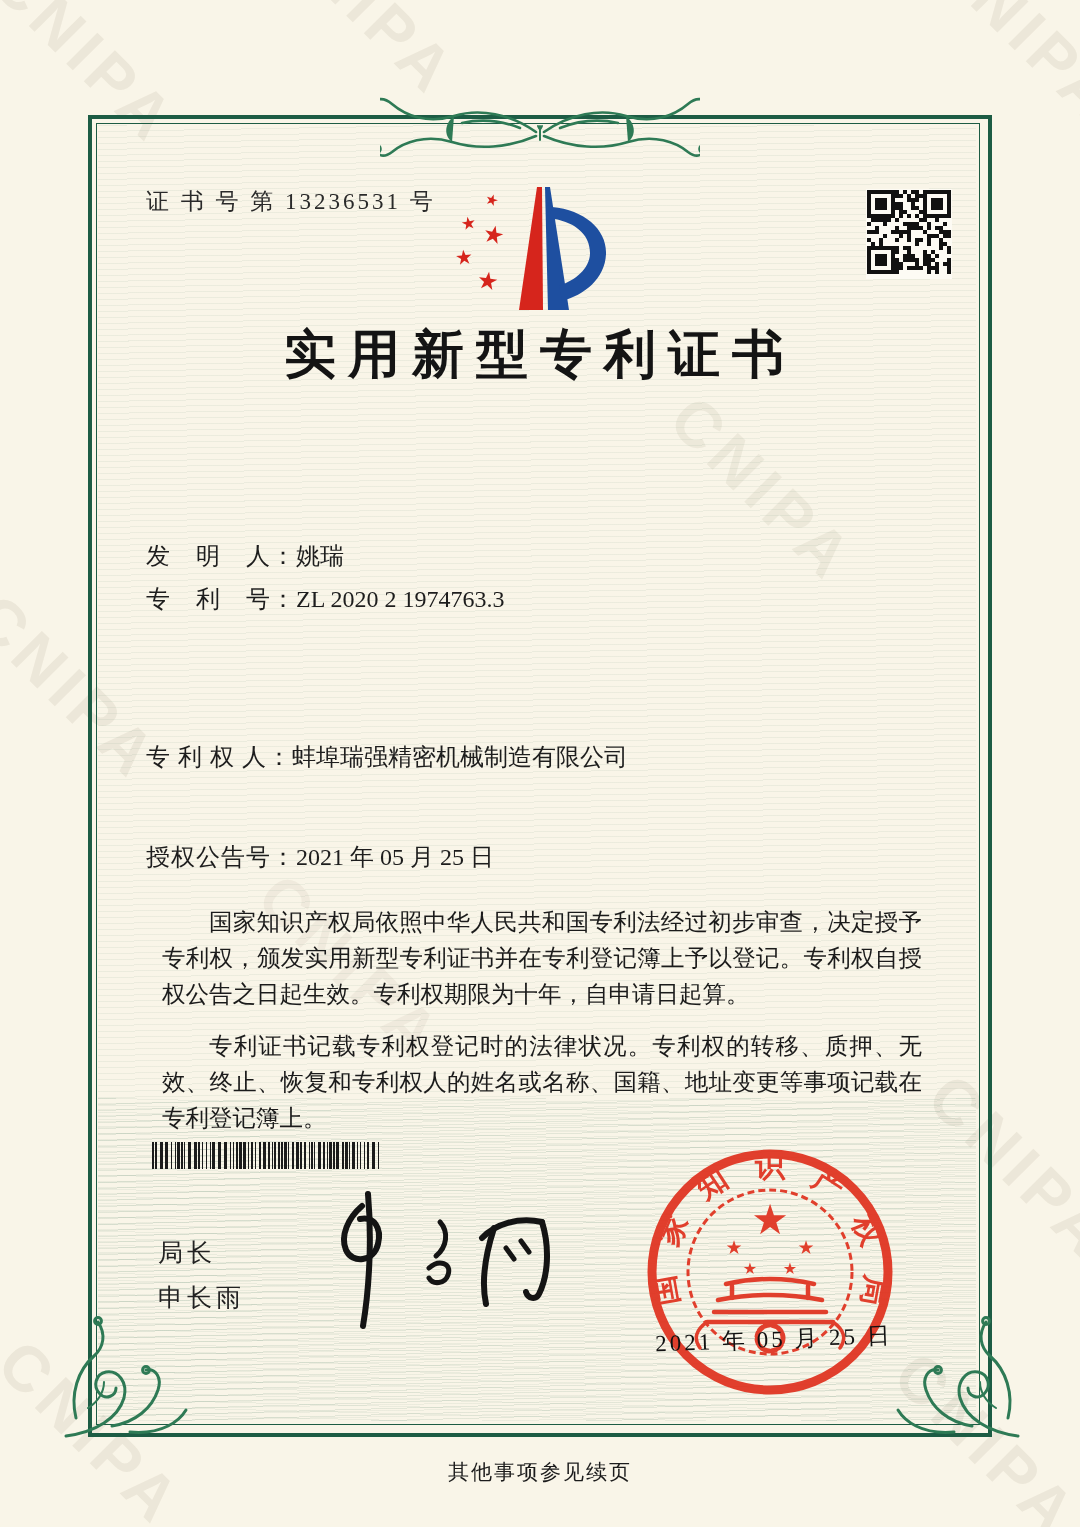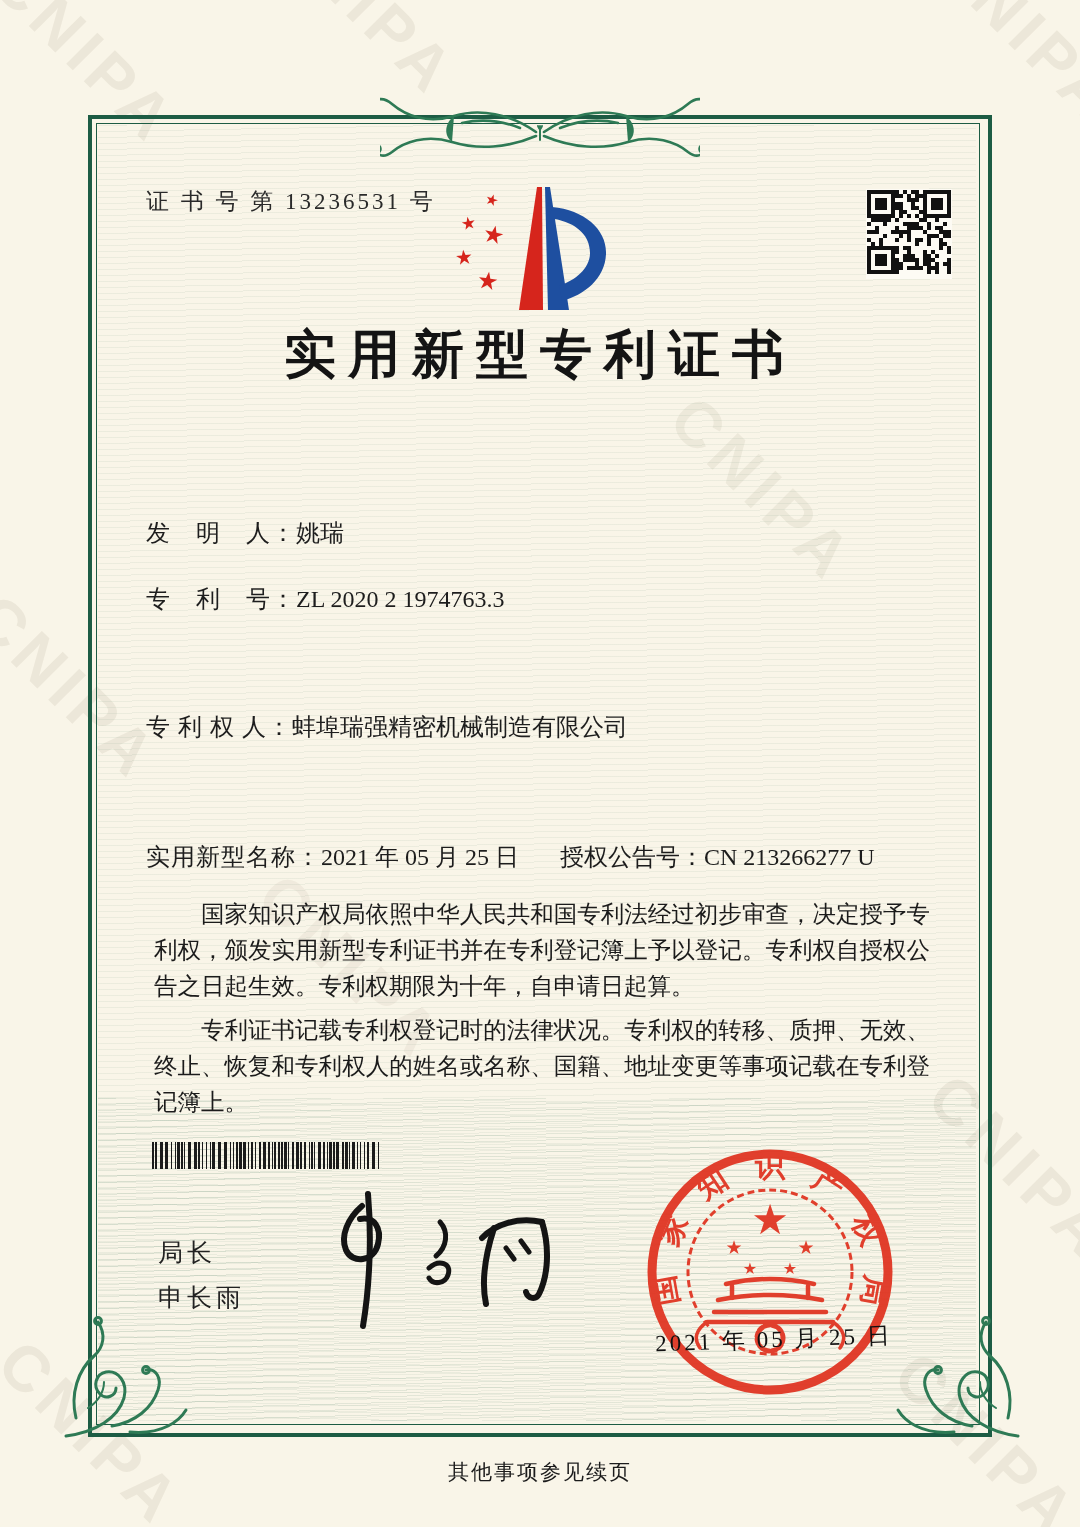--- a/index.html
+++ b/index.html
@@ -58,29 +58,29 @@
   .qr{position:absolute; left:866px; top:189px; z-index:3; background:#fdfbf4; padding:1px;}
   .logo{position:absolute; left:455px; top:173px; width:170px; height:142px; z-index:3;}
   .logo .star{position:absolute; color:var(--logo-red); line-height:1;}
   .title{
     position:absolute; left:0; top:320px; width:100%; text-align:center; z-index:3;
     font-size:52px; font-weight:bold; letter-spacing:12px; color:#141414;
   }
   
   .row{position:absolute; left:146px; z-index:3; font-size:24px; color:#1d1d1d; white-space:nowrap;}
   .row .lbl{letter-spacing:1px;}
-  .r0{top:456px;} .r1{top:517px;} .r2{top:583px;} .r3{top:646px;}
-  .r4{top:711px;text-align:right;} .r5{top:774px;} .r6{top:841px;}
+  .r0{top:456px;} .r1{top:540px;} .r2{top:583px;} .r3{top:646px;}
+  .r4{top:741px;text-align:right;} .r5{top:774px;} .r6{top:841px;}
   .grant-no{position:absolute; left:560px; top:841px; z-index:3; font-size:24px; white-space:nowrap;}
   
   .body-text{
     position:absolute; left:146px; top:888px; width:792px; z-index:3;
     font-size:23.5px; line-height:36px; color:#1b1b1b; text-align:justify;
   }
-  .body-text p{margin:8px; text-indent:2em;}
+  .body-text p{margin:16px; text-indent:2em;}
   
   .barcode{
     position:absolute; left:152px; top:1142px; width:282px; height:27px; z-index:3;
     display:flex; align-items:stretch;
   }
   .barcode .bar{background:#1b1b1b;}
   
   .signer{
     position:absolute; left:158px; top:1230px; z-index:3;
     font-family:"Liberation Sans","DejaVu Sans",sans-serif;
@@ -333,24 +333,21 @@
   <div class="row r1">
     <span class="lbl">发　明　人：</span><span class="val">姚瑞</span>
   </div>
   <div class="row r2">
     <span class="lbl">专　利　号：</span><span class="val">ZL 2020 2 1974763.3</span>
   </div>
   <div class="row r4">
     <span class="lbl">专 利 权 人：</span><span class="val">蚌埠瑞强精密机械制造有限公司</span>
   </div>
   <div class="row r6">
-    <span class="lbl">实用新型名称：</span><span class="val">2021 年 05 月 25 日</span>
-  </div>
-  <div class="grant-no">
-    <span class="lbl">授权公告号：</span><span class="val">CN 213266277 U</span>
+    <span class="lbl">授权公告号：</span><span class="val">2021 年 05 月 25 日</span>
   </div>
 
   <div class="body-text">
     <p>国家知识产权局依照中华人民共和国专利法经过初步审查，决定授予专利权，颁发实用新型专利证书并在专利登记簿上予以登记。专利权自授权公告之日起生效。专利权期限为十年，自申请日起算。</p>
     <p>专利证书记载专利权登记时的法律状况。专利权的转移、质押、无效、终止、恢复和专利权人的姓名或名称、国籍、地址变更等事项记载在专利登记簿上。</p>
   </div>
 
   <div class="barcode">
       <div class="bar" style="width: 2px; margin-right: 1px;"></div>
       <div class="bar" style="width: 2px; margin-right: 3px;"></div>

